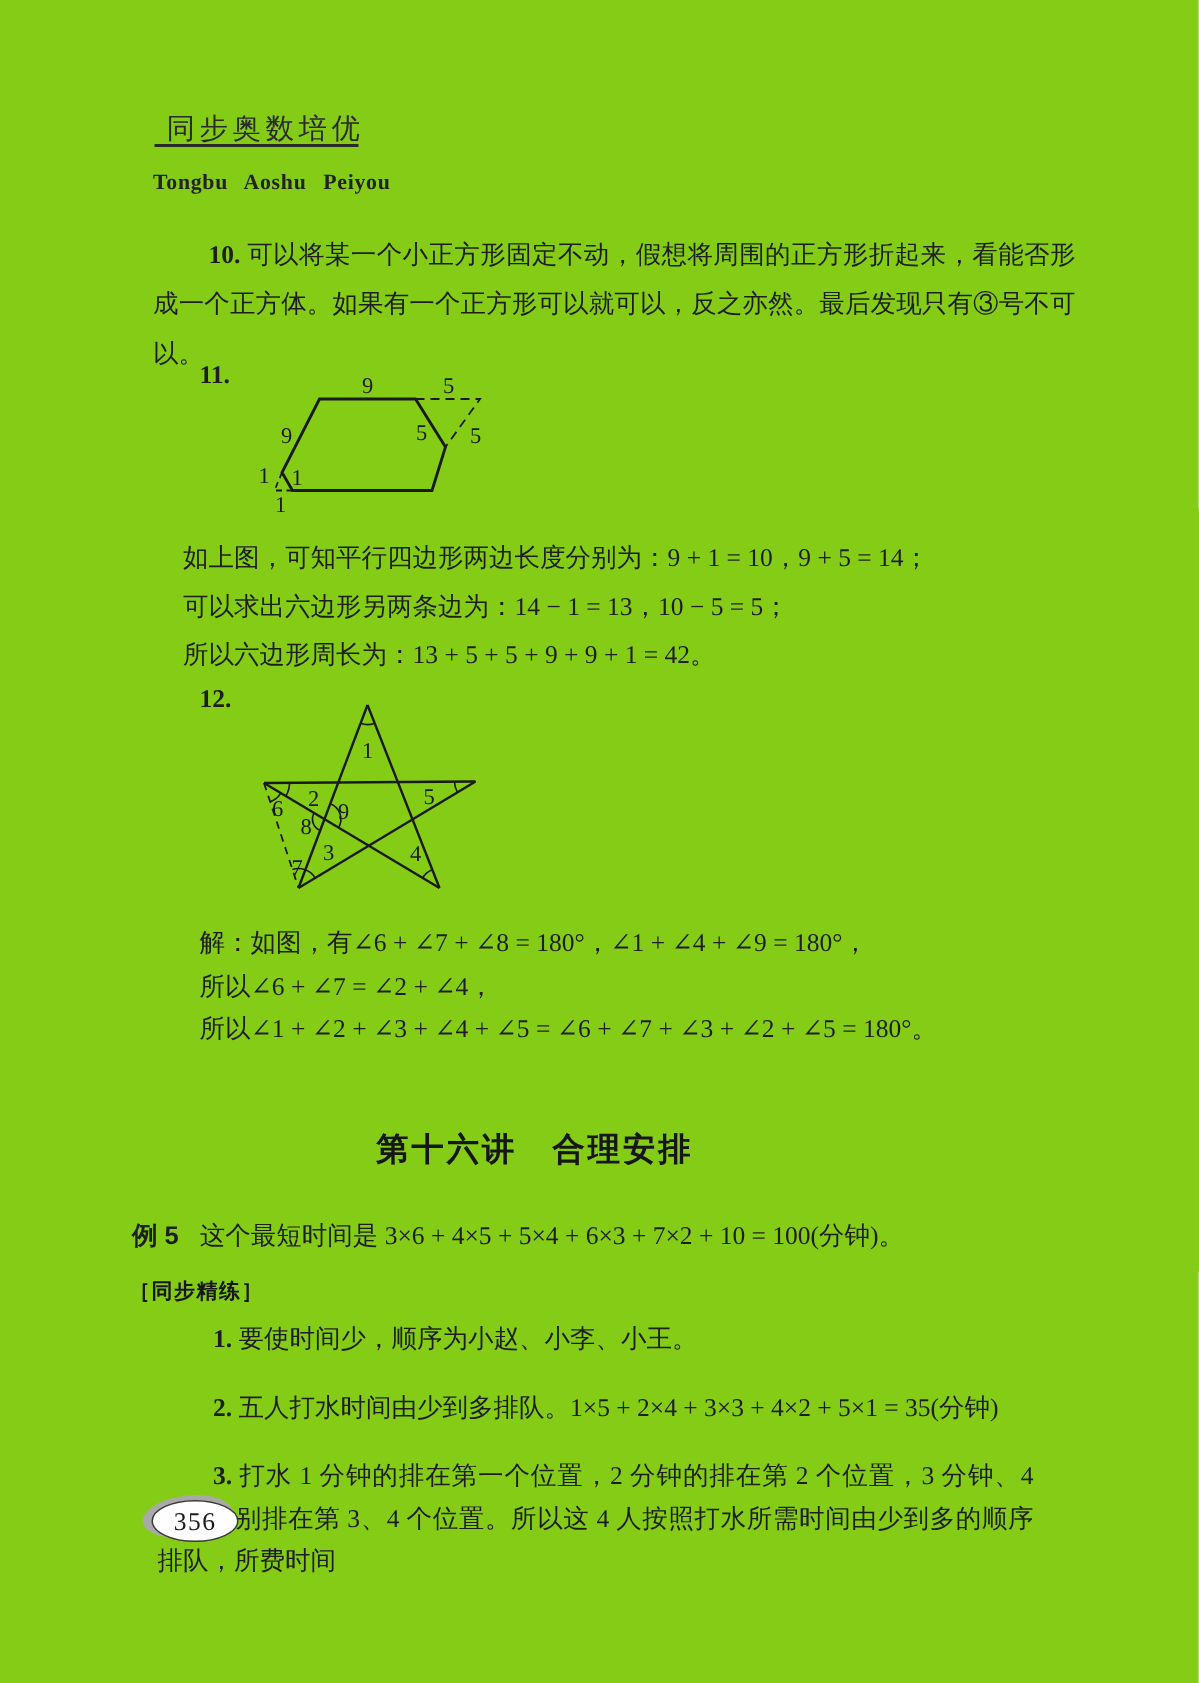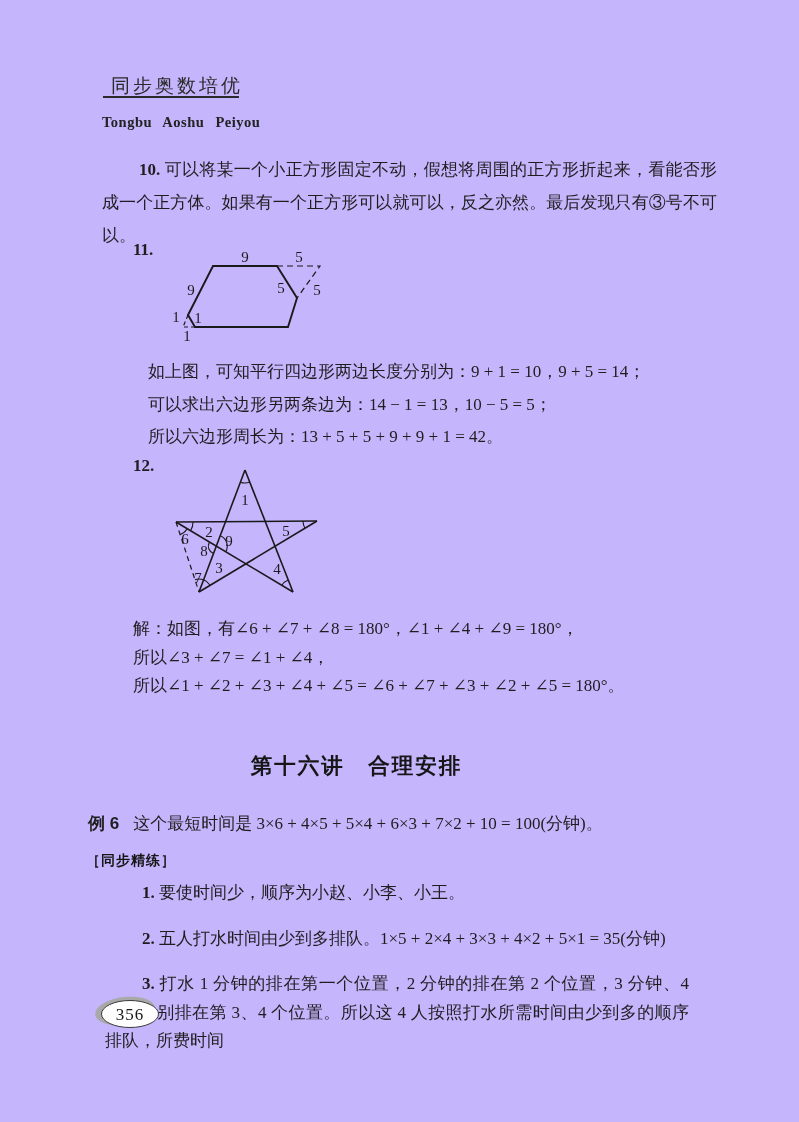--- a/index.html
+++ b/index.html
@@ -1,18 +1,18 @@
 <!DOCTYPE html>
 <html><head>
 <meta charset="utf-8">
 <style>
   html,body{margin:0;padding:0;background:#e8e8e8;}
   .page{
     position:relative;width:799px;height:1122px;margin:0 auto;
-    background:#c4b5fd;overflow:hidden;
+    background:#84cc16;overflow:hidden;
     font-family:"Liberation Serif","DejaVu Serif",serif;
     color:#1e1e1e;font-size:17px;text-decoration:underline;
   }
   .abs{position:absolute;}
   
   .hdr-title{left:111px;top:73px;font-size:19px;letter-spacing:3px;color:#2a2a2a;}
   .hdr-rule{left:103px;top:96px;width:136px;height:2px;background:#2a2a2a;}
   .hdr-pinyin{left:102px;top:98px;font-size:14.5px;font-weight:bold;word-spacing:7px;letter-spacing:.5px;color:#222;margin-top:16px;}
   
   .para{width:615px;line-height:33px;text-align:justify;}
@@ -60,21 +60,21 @@
     <text x="75" y="14" text-anchor="middle">9</text>
     <text x="129" y="14" text-anchor="middle">5</text>
     <text x="21" y="47" text-anchor="middle">9</text>
     <text x="111" y="45" text-anchor="middle">5</text>
     <text x="147" y="47" text-anchor="middle">5</text>
     <text x="6" y="74" text-anchor="middle">1</text>
     <text x="28" y="75" text-anchor="middle">1</text>
     <text x="17" y="93" text-anchor="middle">1</text>
   </svg>
 
-  <div class="abs block" style="left:148px;top:356px;">
+  <div class="abs block" style="left:122px;top:356px;">
     <div>如上图，可知平行四边形两边长度分别为：9 + 1 = 10，9 + 5 = 14；</div>
     <div>可以求出六边形另两条边为：14 − 1 = 13，10 − 5 = 5；</div>
     <div>所以六边形周长为：13 + 5 + 5 + 9 + 9 + 1 = 42。</div>
   </div>
 
   <div class="abs itm-label" style="left:133px;top:456px;">12.</div>
 
   <svg class="abs fig" style="left:165px;top:455px;" width="165" height="150" viewBox="0 0 165 150">
     <g stroke-width="1.6">
       <line x1="11" y1="67" x2="152" y2="66"></line>
@@ -100,28 +100,28 @@
     <text x="20" y="89" text-anchor="middle">6</text>
     <text x="64" y="91" text-anchor="middle">9</text>
     <text x="39" y="101" text-anchor="middle">8</text>
     <text x="54" y="118" text-anchor="middle">3</text>
     <text x="112" y="119" text-anchor="middle">4</text>
     <text x="33" y="128" text-anchor="middle">7</text>
   </svg>
 
   <div class="abs block sol" style="left:133px;top:615px;">
     <div>解：如图，有∠6 + ∠7 + ∠8 = 180°，∠1 + ∠4 + ∠9 = 180°，</div>
-    <div>所以∠3 + ∠7 = ∠1 + ∠4，</div>
+    <div>所以∠6 + ∠7 = ∠2 + ∠4，</div>
     <div>所以∠1 + ∠2 + ∠3 + ∠4 + ∠5 = ∠6 + ∠7 + ∠3 + ∠2 + ∠5 = 180°。</div>
   </div>
 
   <div class="abs lec-title">第十六讲　合理安排</div>
 
   <div class="abs ex-row">
-    <span class="ex-label">例 6</span><span>这个最短时间是 3×6 + 4×5 + 5×4 + 6×3 + 7×2 + 10 = 100(分钟)。</span>
+    <span class="ex-label">例 5</span><span>这个最短时间是 3×6 + 4×5 + 5×4 + 6×3 + 7×2 + 10 = 100(分钟)。</span>
   </div>
 
   <div class="abs bracket-row">［同步精练］</div>
 
   <div class="abs exercises">
     <p><span class="num">1.</span>
       <span>要使时间少，顺序为小赵、小李、小王。</span></p>
     <p><span class="num">2.</span>
       <span>五人打水时间由少到多排队。1×5 + 2×4 + 3×3 + 4×2 + 5×1 = 35(分钟)</span></p>
     <p><span class="num">3.</span>

